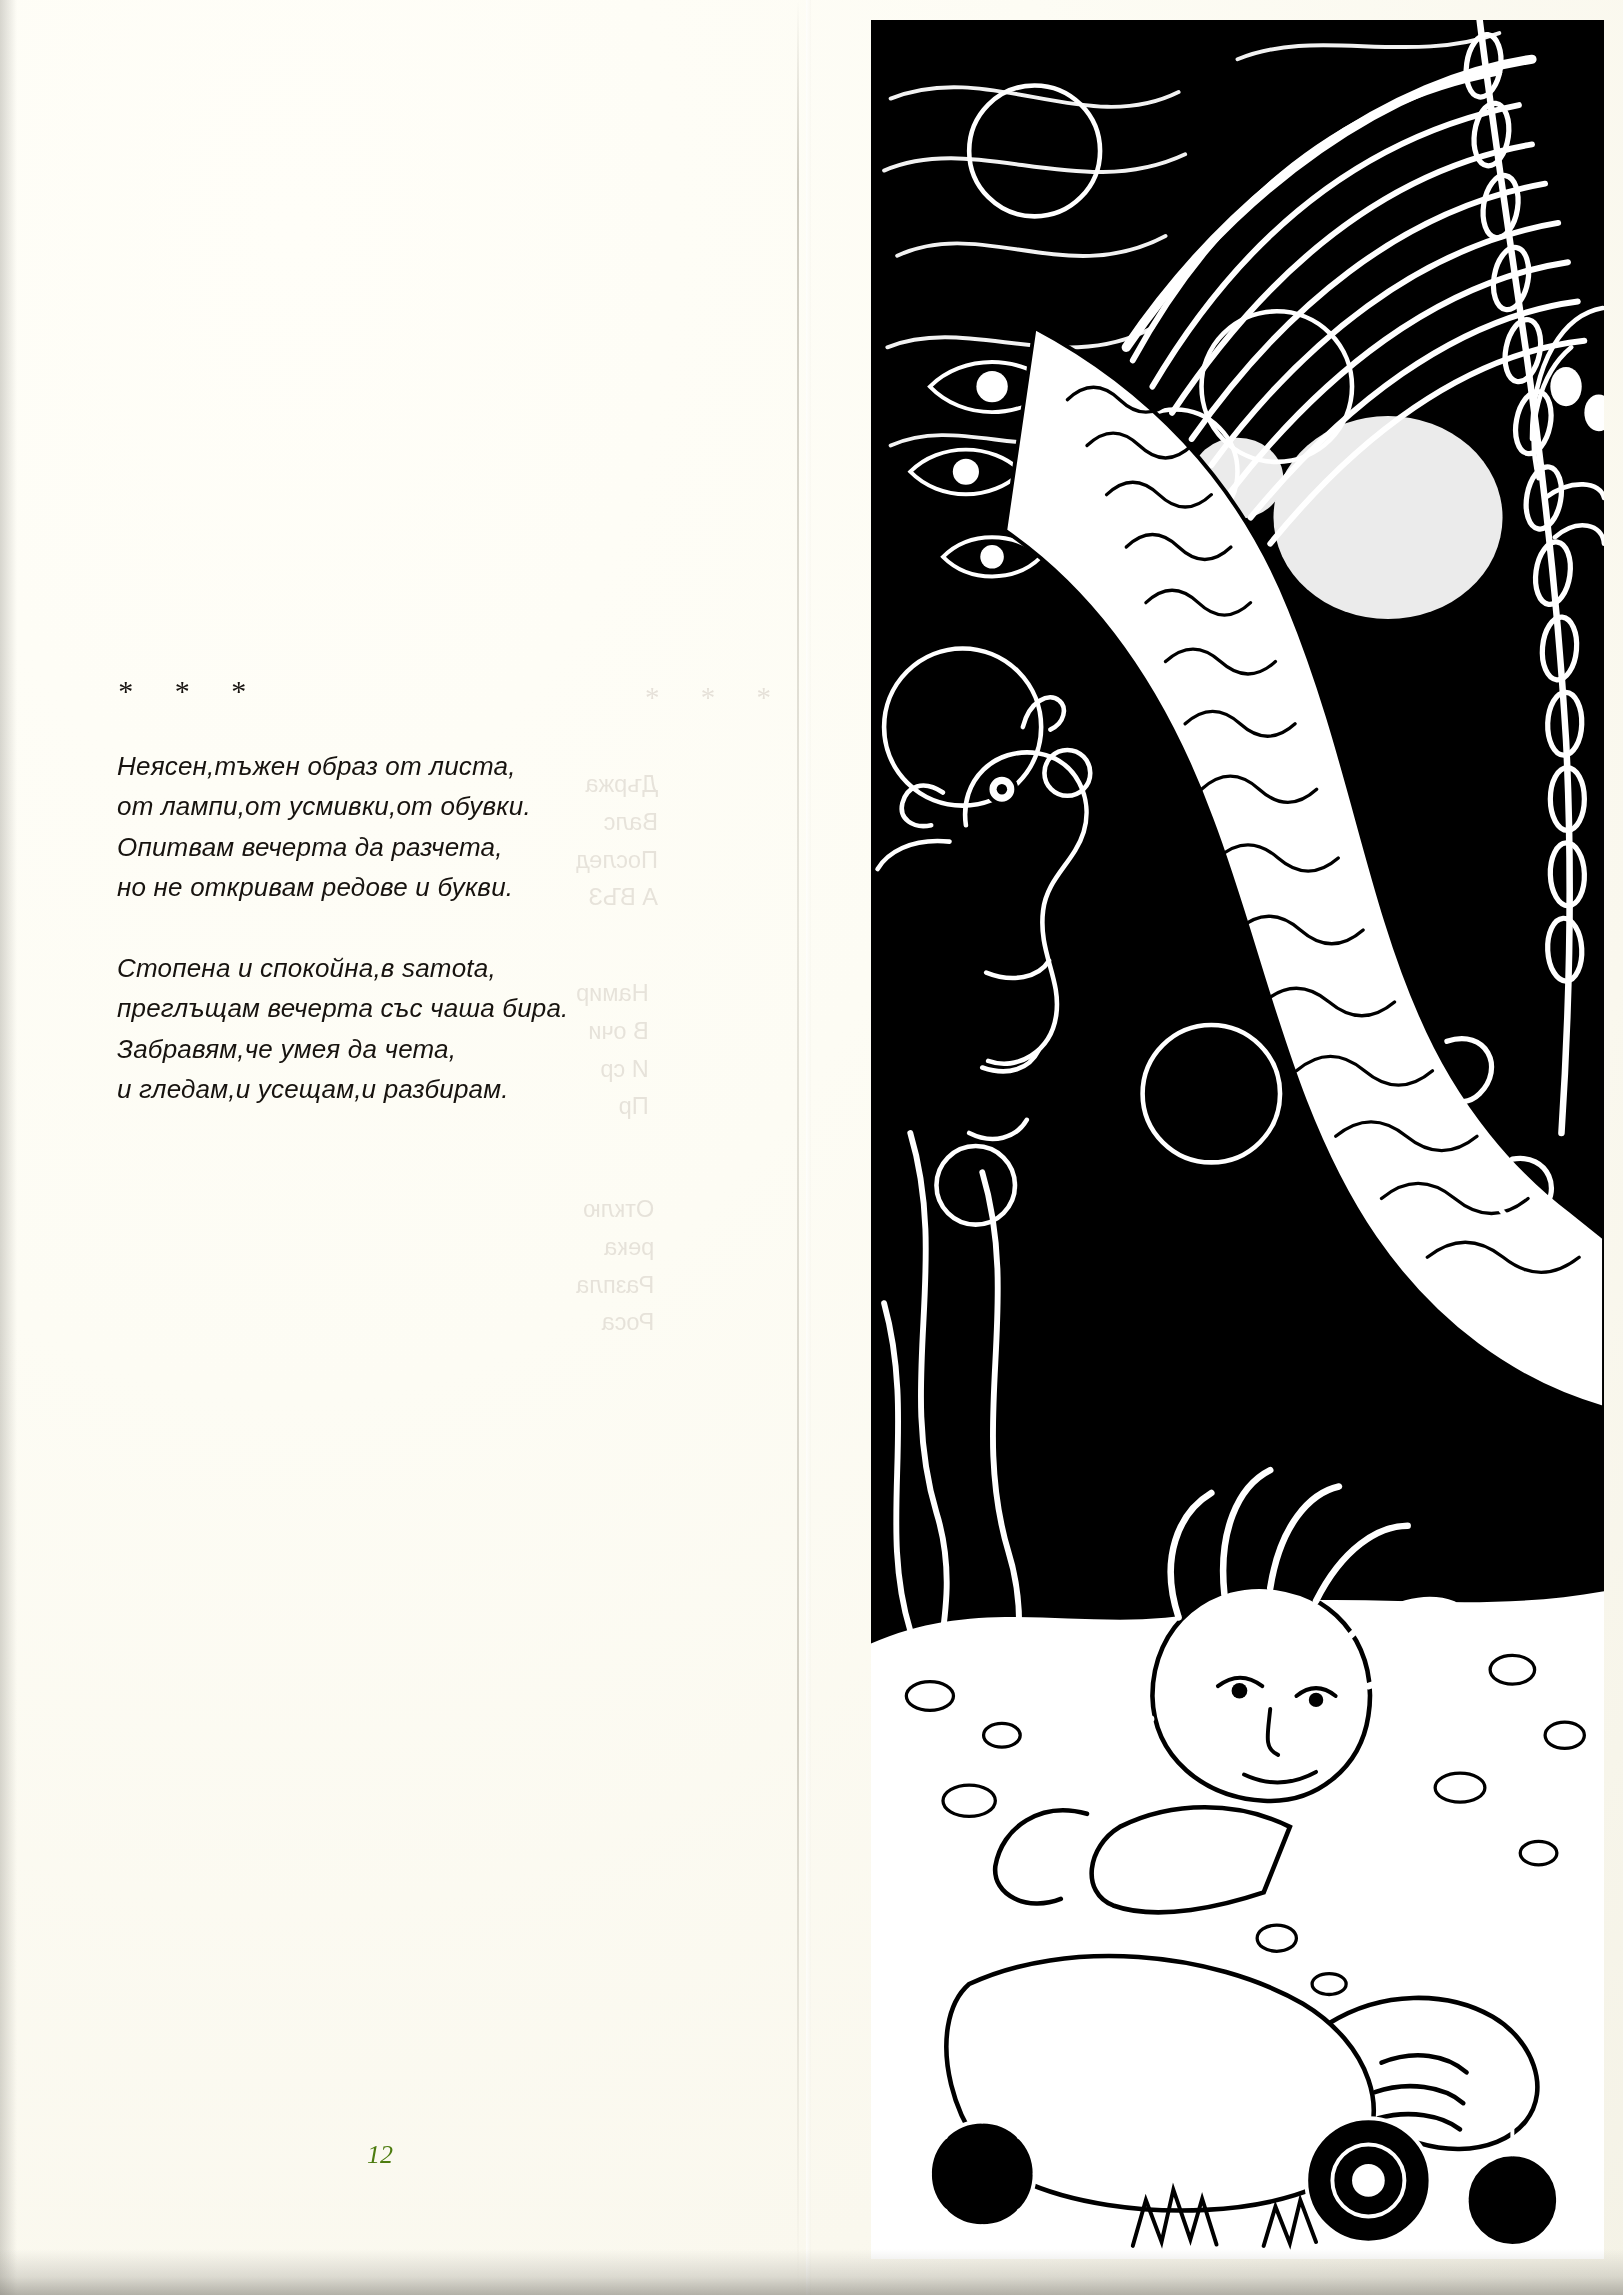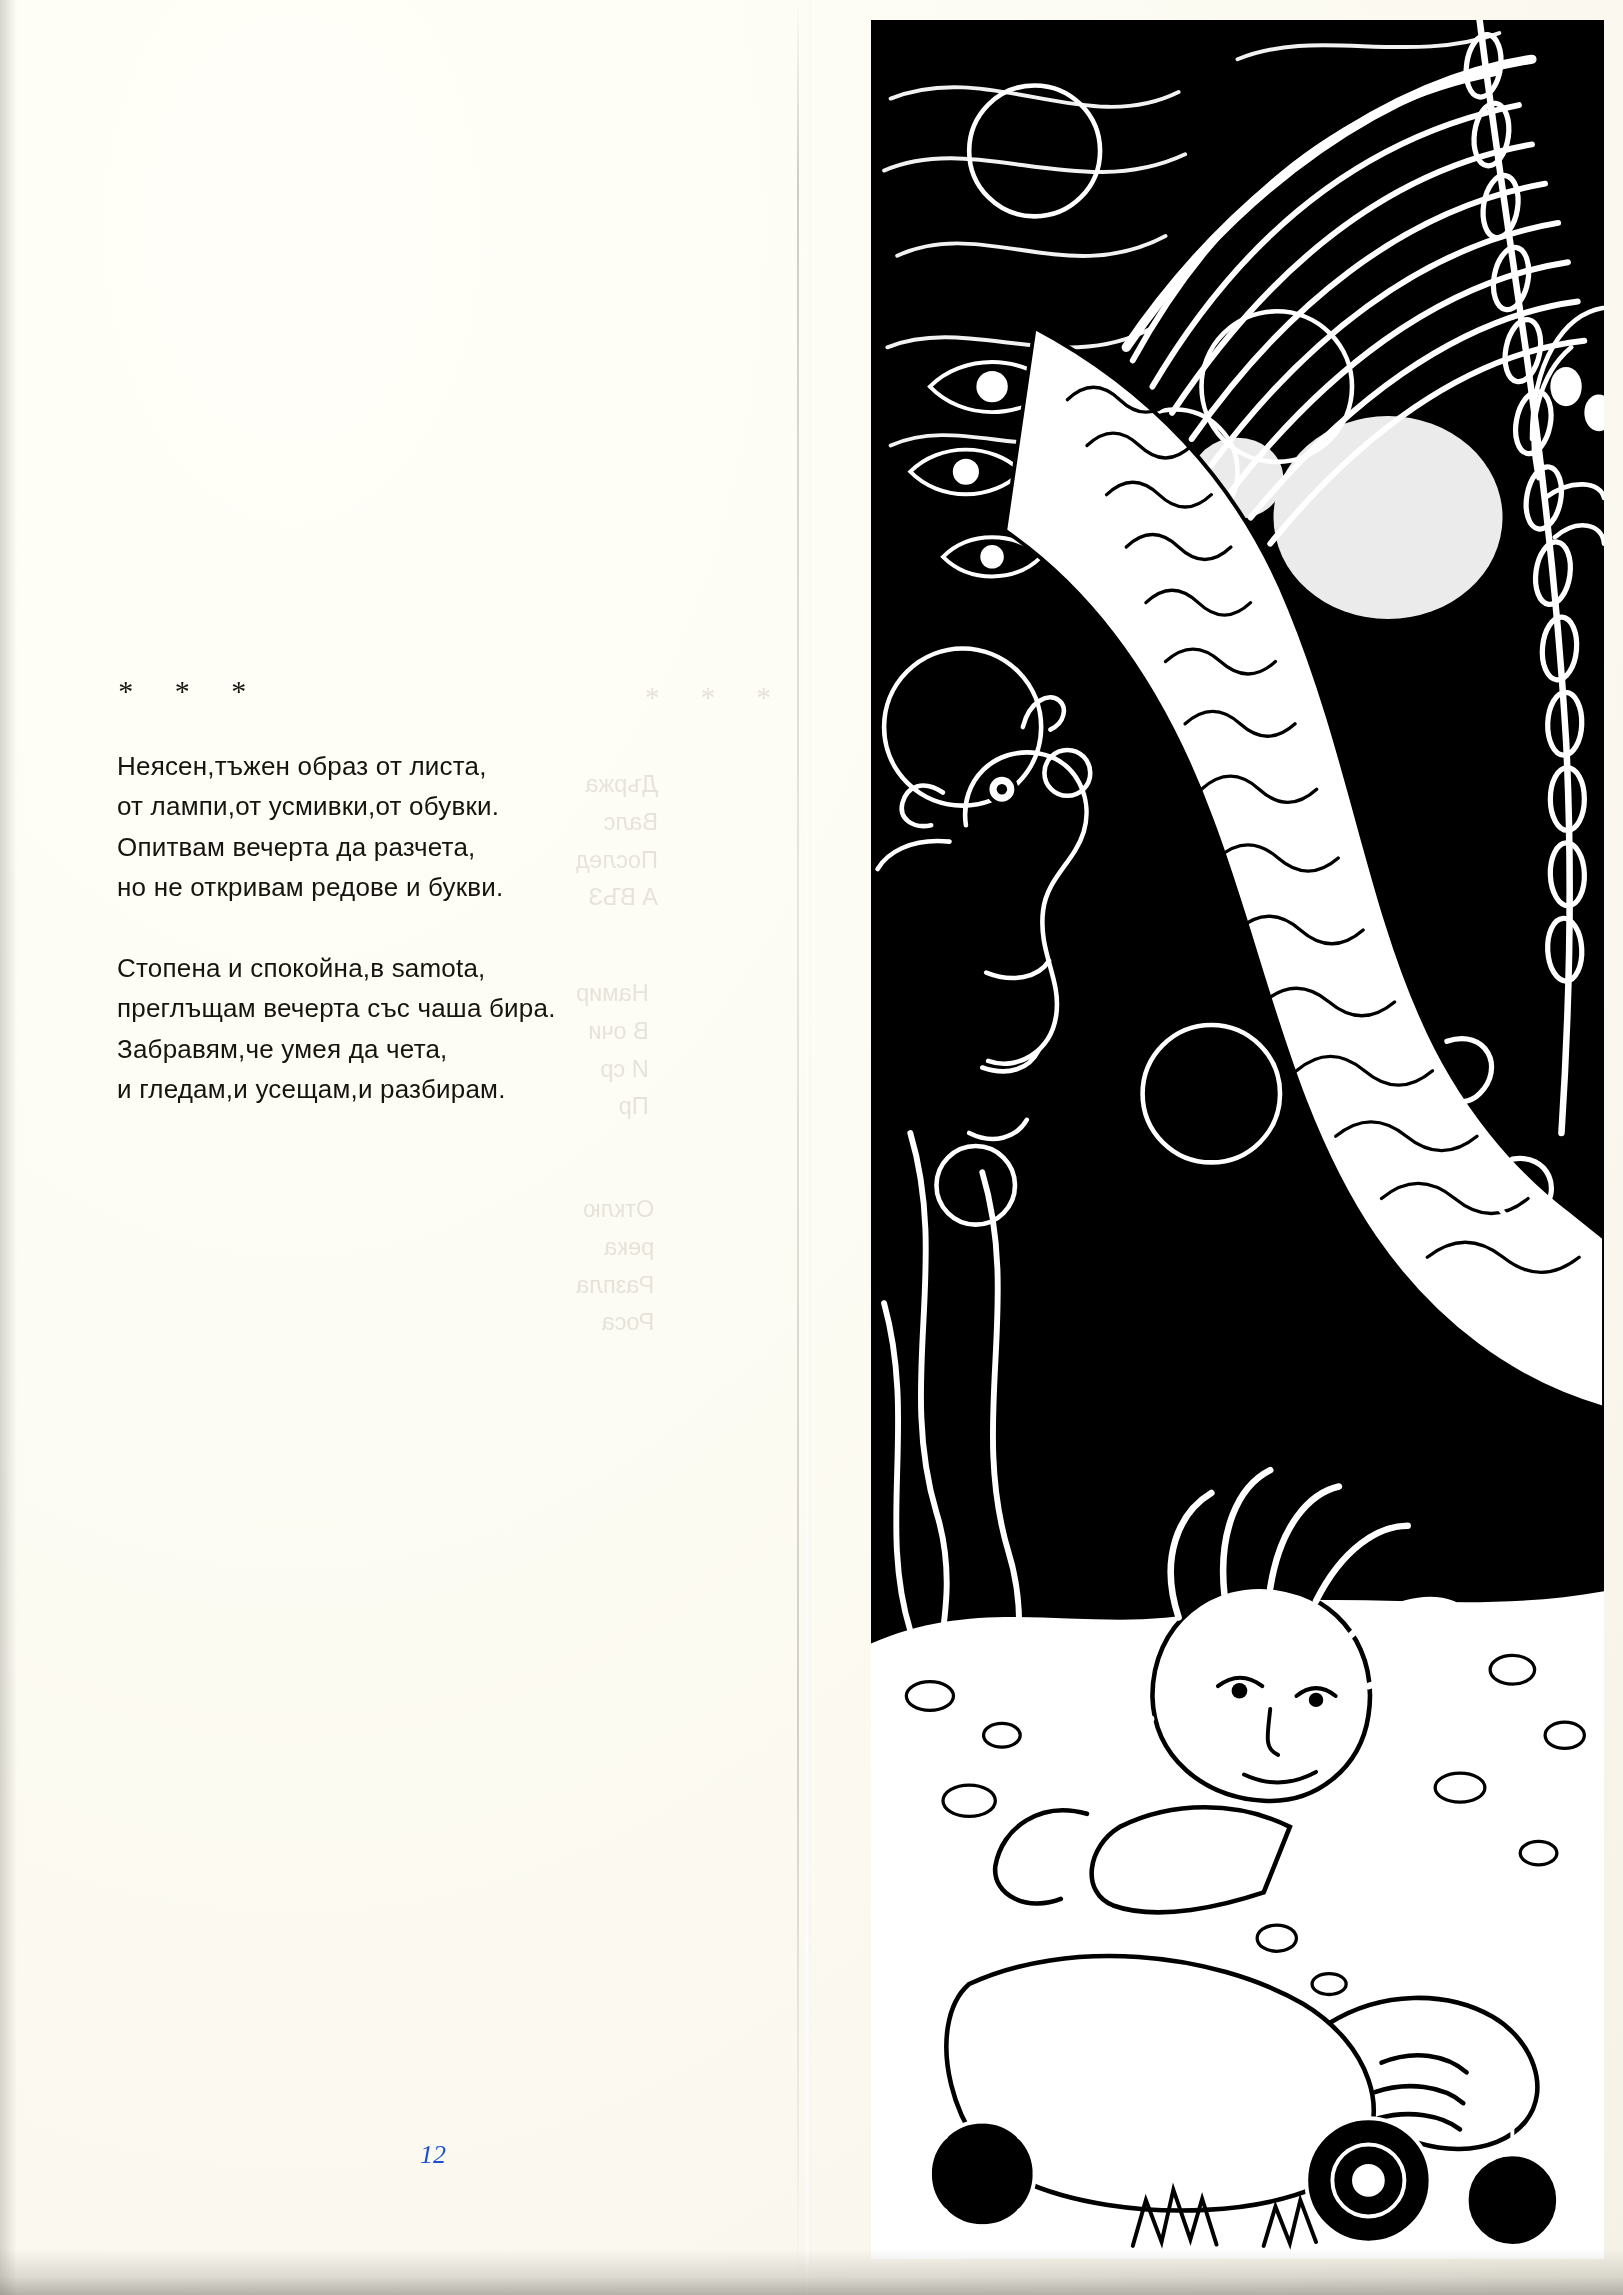--- a/index.html
+++ b/index.html
@@ -49,32 +49,33 @@
     font-family: "Liberation Serif", serif;
   }
   .stanza {
     margin: 0 0 41px 0;
     font-family: "Liberation Sans", sans-serif;
     font-size: 26px;
     line-height: 1.55;
     letter-spacing: 0.2px;
     color: #17130f;
     white-space: pre-line;
+    font-style: italic;
   }
   .stanza:last-child { margin-bottom: 2px; }
   .page-number {
     position: absolute;
     left: 367px;
     top: 2140px;
     width: 79px;
-    text-align: right;
+    text-align: left;
     font-family: "Liberation Serif", serif;
     font-style: italic;
     font-size: 26px;
-    color: #1d4ed8;
+    color: #4d7c0f;
   }
   
   .bleed {
     position: absolute;
     color: rgba(120,100,90,0.17);
     font-family: "Liberation Sans", sans-serif;
     font-size: 23.6px;
     line-height: 1.6;
     transform: scaleX(-1);
     white-space: pre-line;

